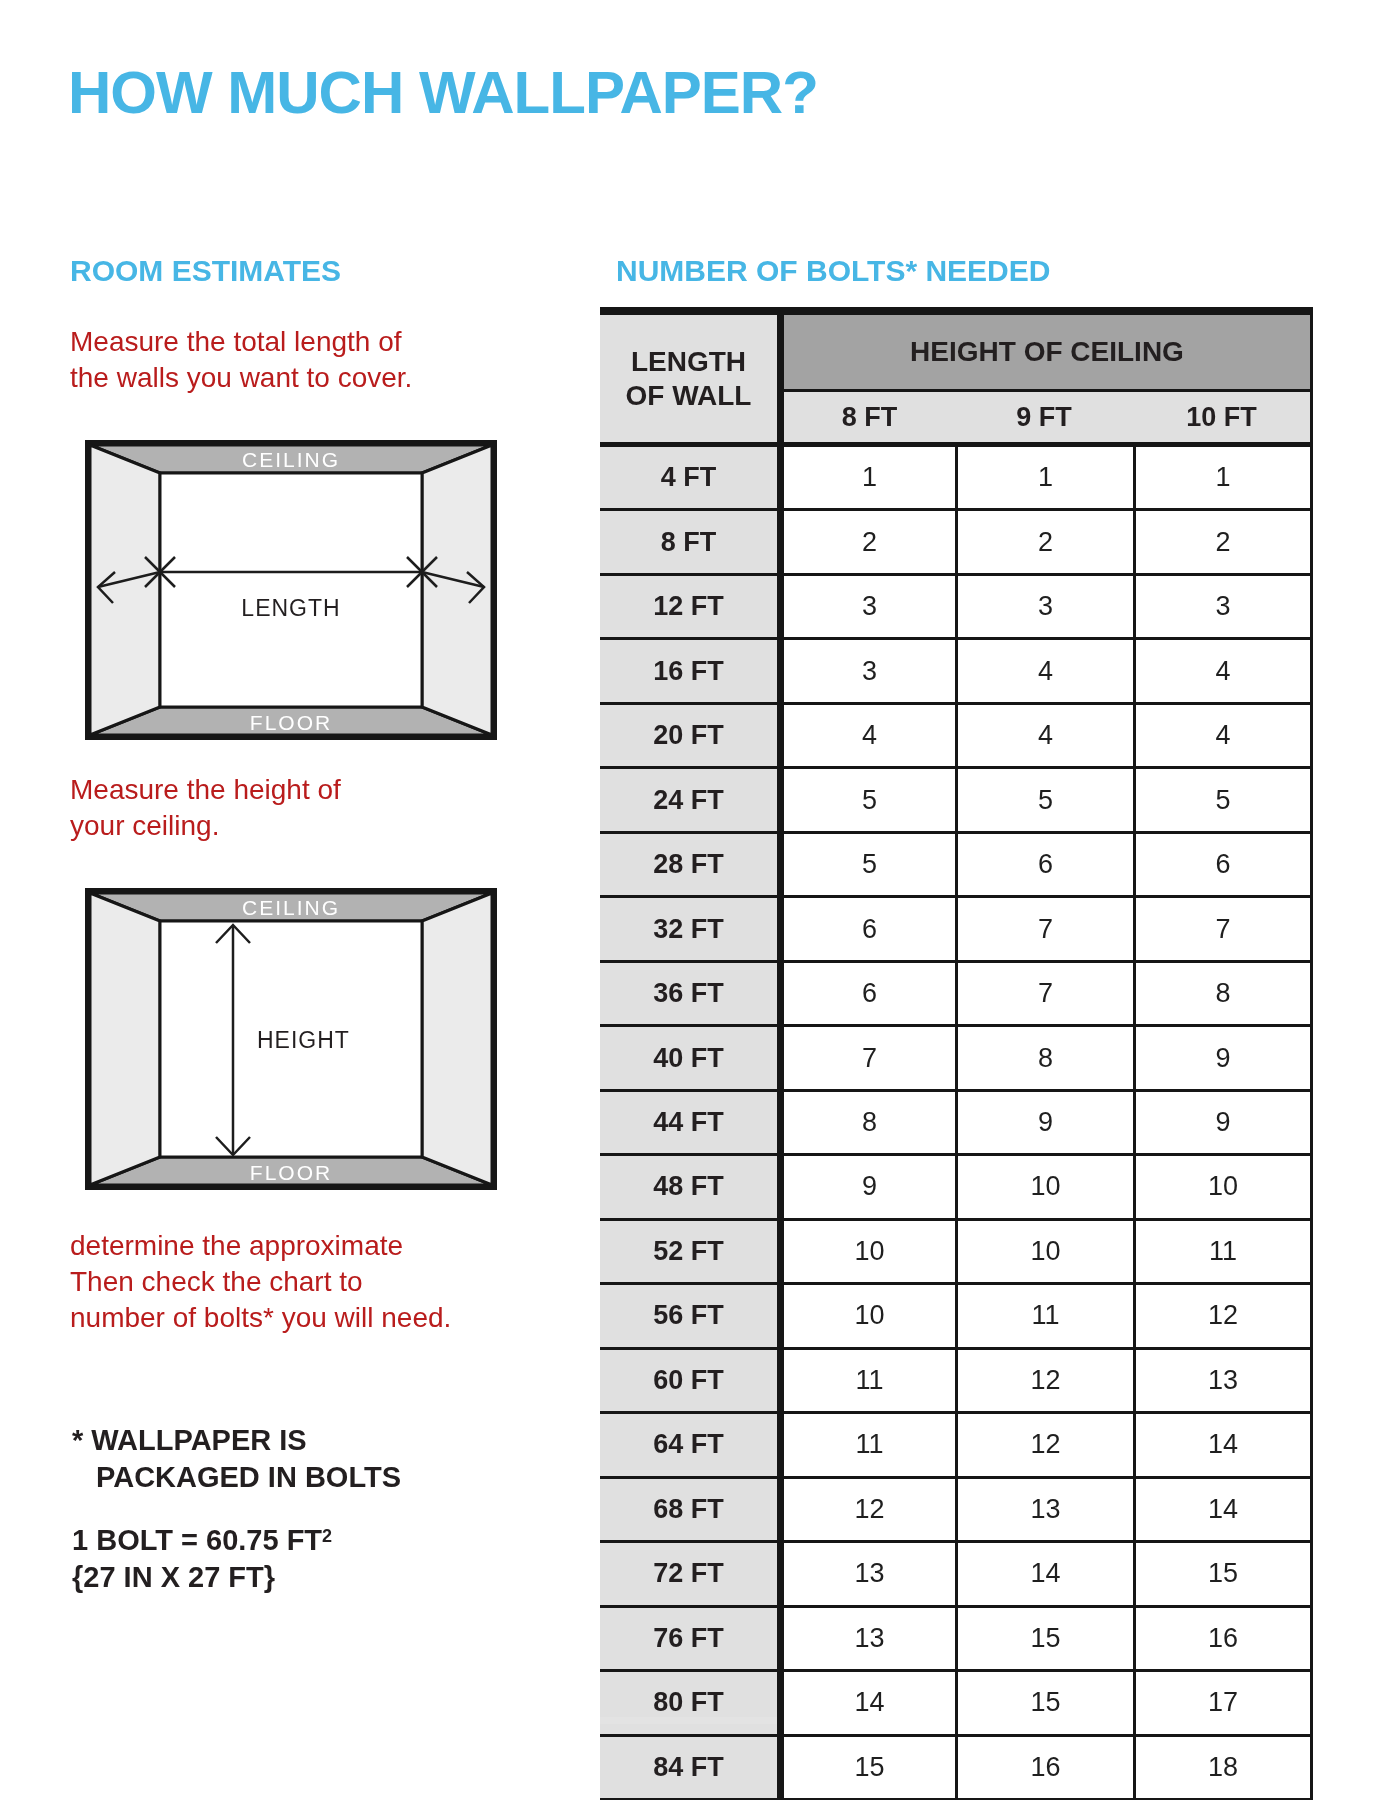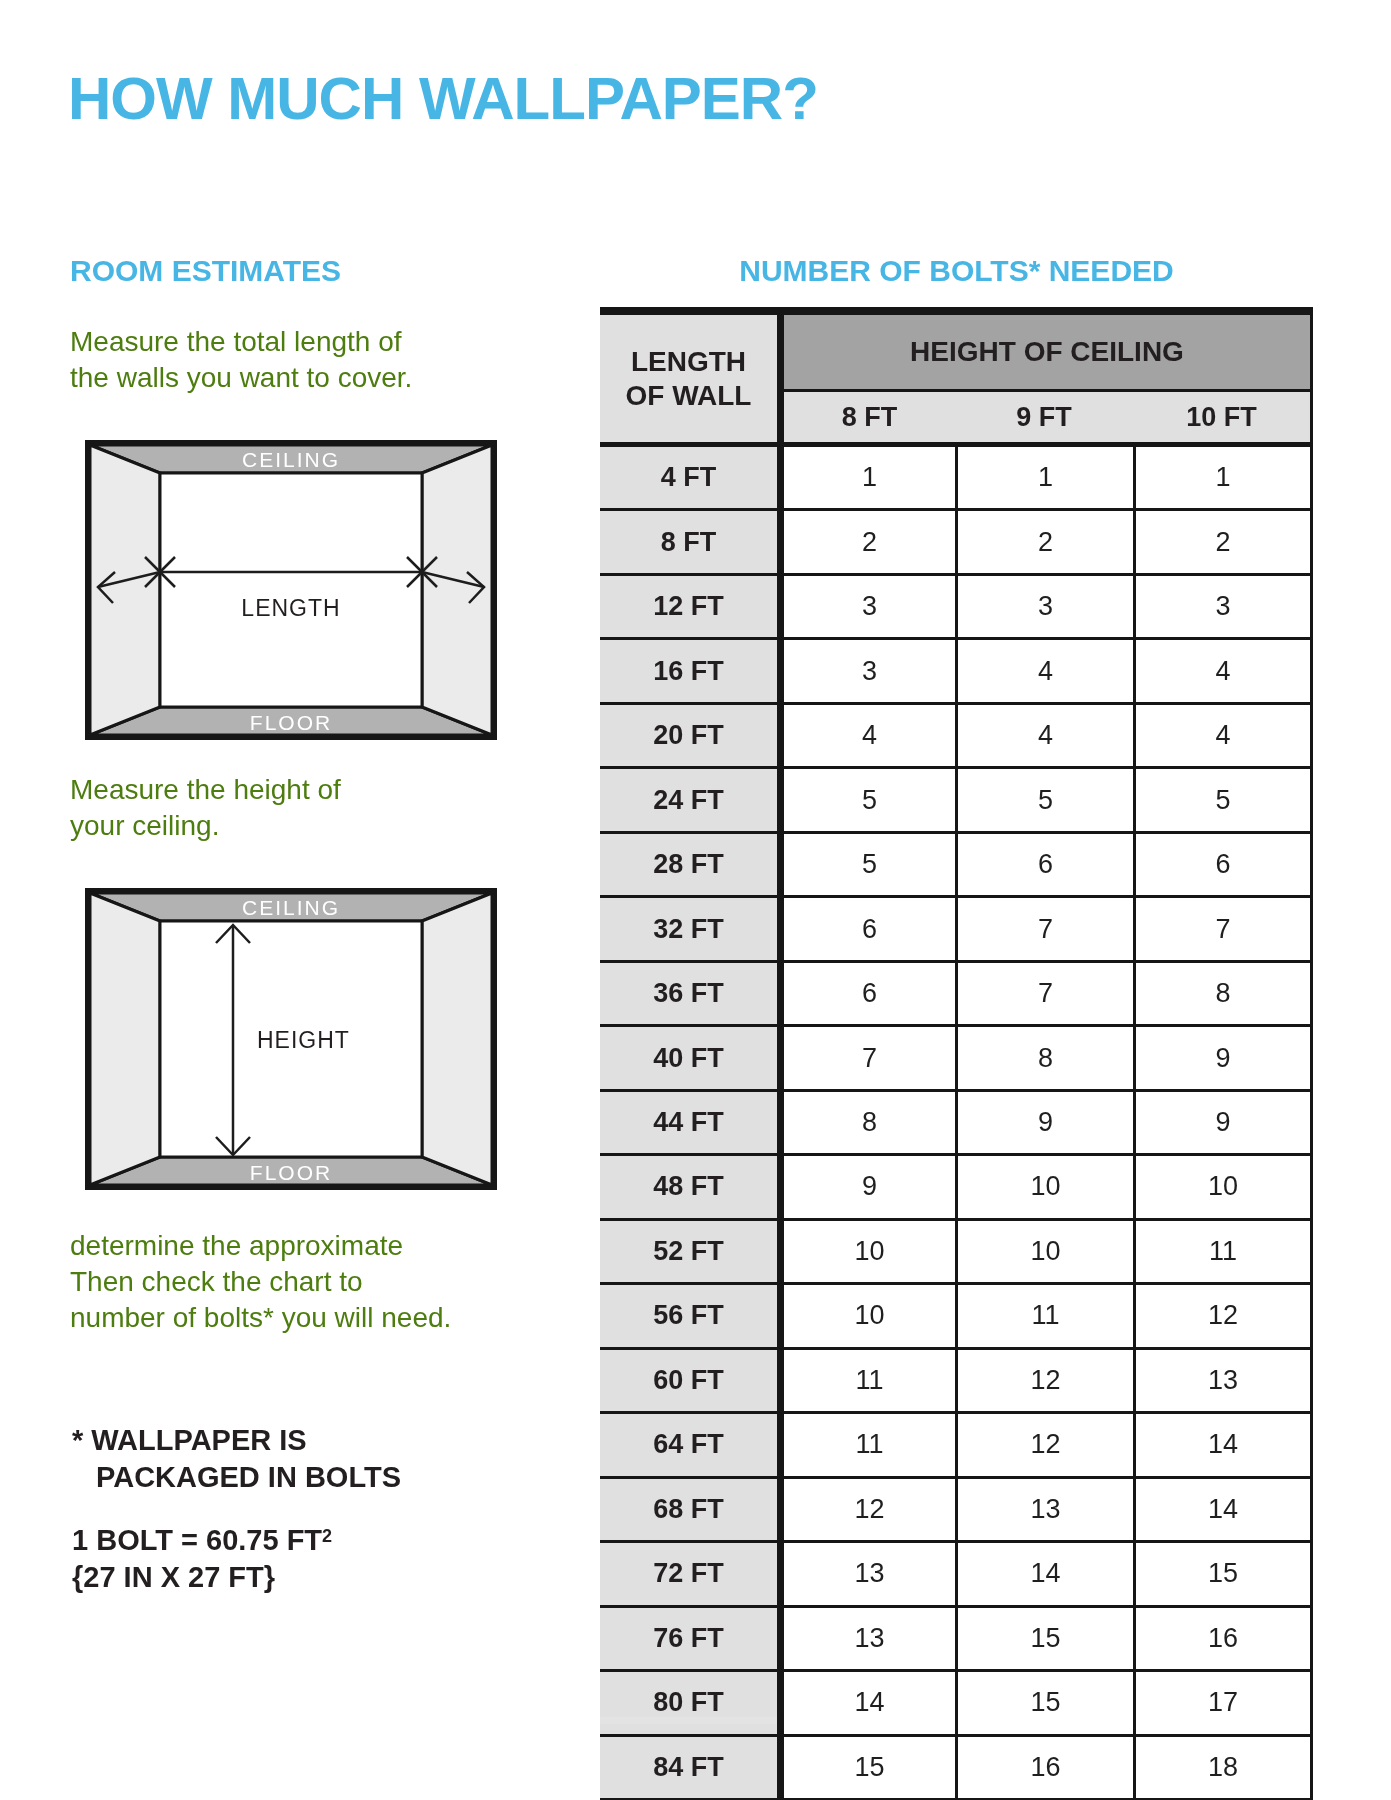--- a/index.html
+++ b/index.html
@@ -2,32 +2,32 @@
 <html><head>
 <meta charset="utf-8">
 <style>
   * { margin:0; padding:0; box-sizing:border-box; }
   html,body { background:#ffffff; }
   body { font-family:"Liberation Sans","DejaVu Sans",sans-serif; color:#231f20; }
   .page {
     position:relative; width:1391px; height:1800px; background:#ffffff; overflow:hidden;
   }
   .page-title {
-    position:absolute; left:68px; top:66px;
+    position:absolute; left:68px; top:60px;
     font-size:60px; line-height:66px; font-weight:700; letter-spacing:-1px;
     color:#47b6e5;
   }
   .section-head {
     position:absolute; top:254px;
     font-size:30px; line-height:34px; font-weight:700; color:#47b6e5;
   }
   .head-left { left:70px; }
-  .head-table { left:600px; width:713px; text-align:center; }
+  .head-table { left:616px; width:713px; }
   .para {
-    position:absolute; left:70px; font-size:28px; line-height:36px; color:#4d7c0f;
+    position:absolute; left:70px; font-size:28px; line-height:36px; color:#b91c1c;
   }
   .para-1 { top:324px; }
   .para-2 { top:772px; }
   .para-3 { top:1228px; }
   .footnote {
     position:absolute; left:72px; font-size:29px; line-height:37px; font-weight:700; color:#231f20;
   }
   .fn-1 { top:1422px; }
   .fn-1 .indent { padding-left:24px; }
   .fn-2 { top:1518px; }

